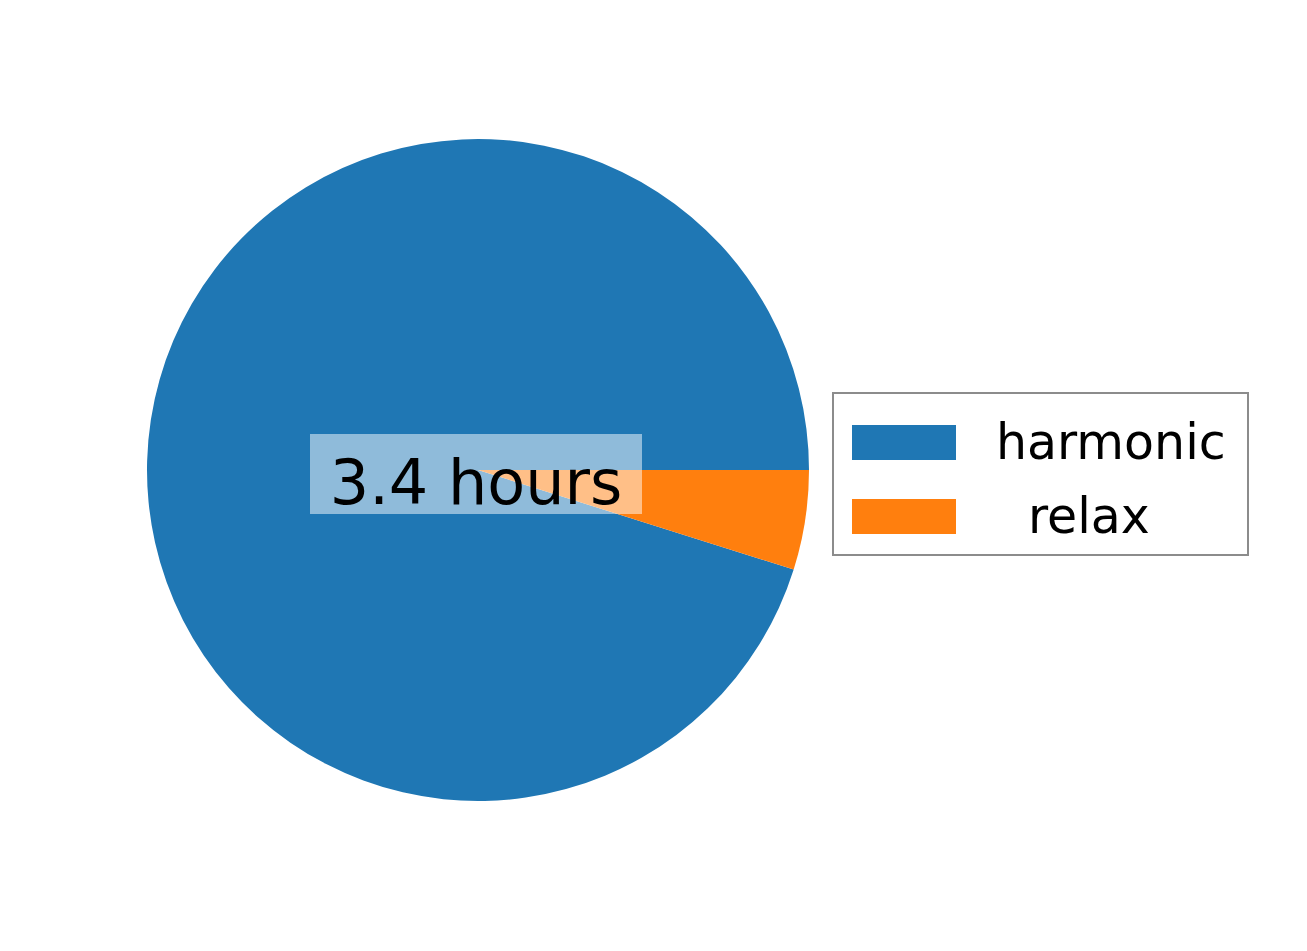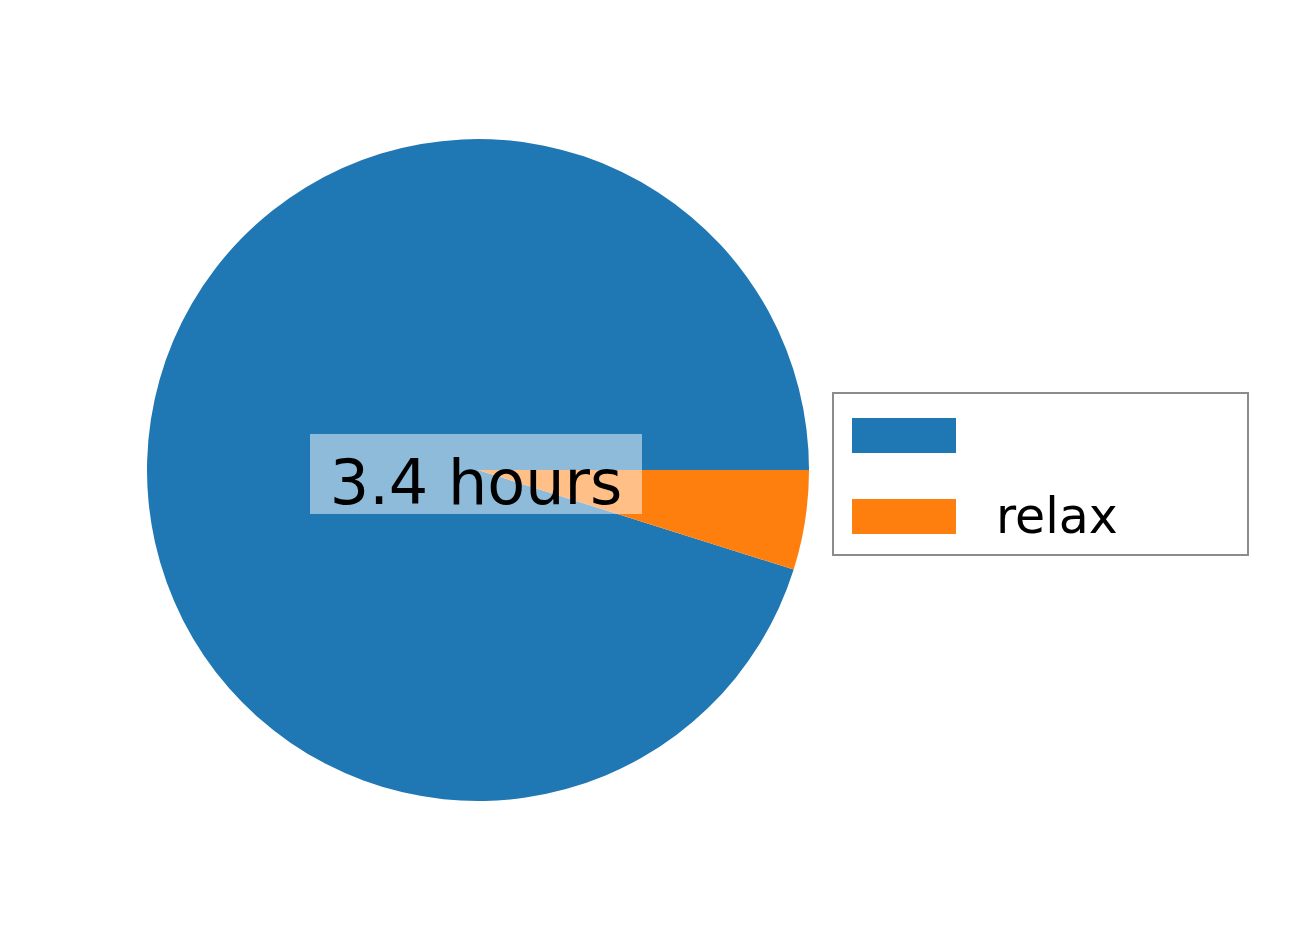--- a/index.html
+++ b/index.html
@@ -80,22 +80,23 @@
   </svg>
 
   <div class="pie-label-box" style="left:310px; top:434px; width:332px; height:80px;">
     <span class="pie-label-text">3.4 hours</span>
   </div>
 
   <div id="legend-box" style="left: 832px; top: 392px; width: 417px; height: 164px; border-color: rgb(140, 140, 140); background: rgb(255, 255, 255);">
 
     <div class="legend-entry" style="left:18px; top:24px;">
       <span class="legend-swatch" style="background:#1f77b4;"></span>
+      <span class="legend-label">harmonic</span>
     </div>
 
-    <div class="legend-entry" style="left:18px; top:98px;">
+    <div class="legend-entry" style="left:18px; top:98px;gap:32px;">
       <span class="legend-swatch" style="background:#ff7f0e;"></span>
       <span class="legend-label">relax</span>
     </div>
 
   </div>
 
 </div>
 
 </body></html>

